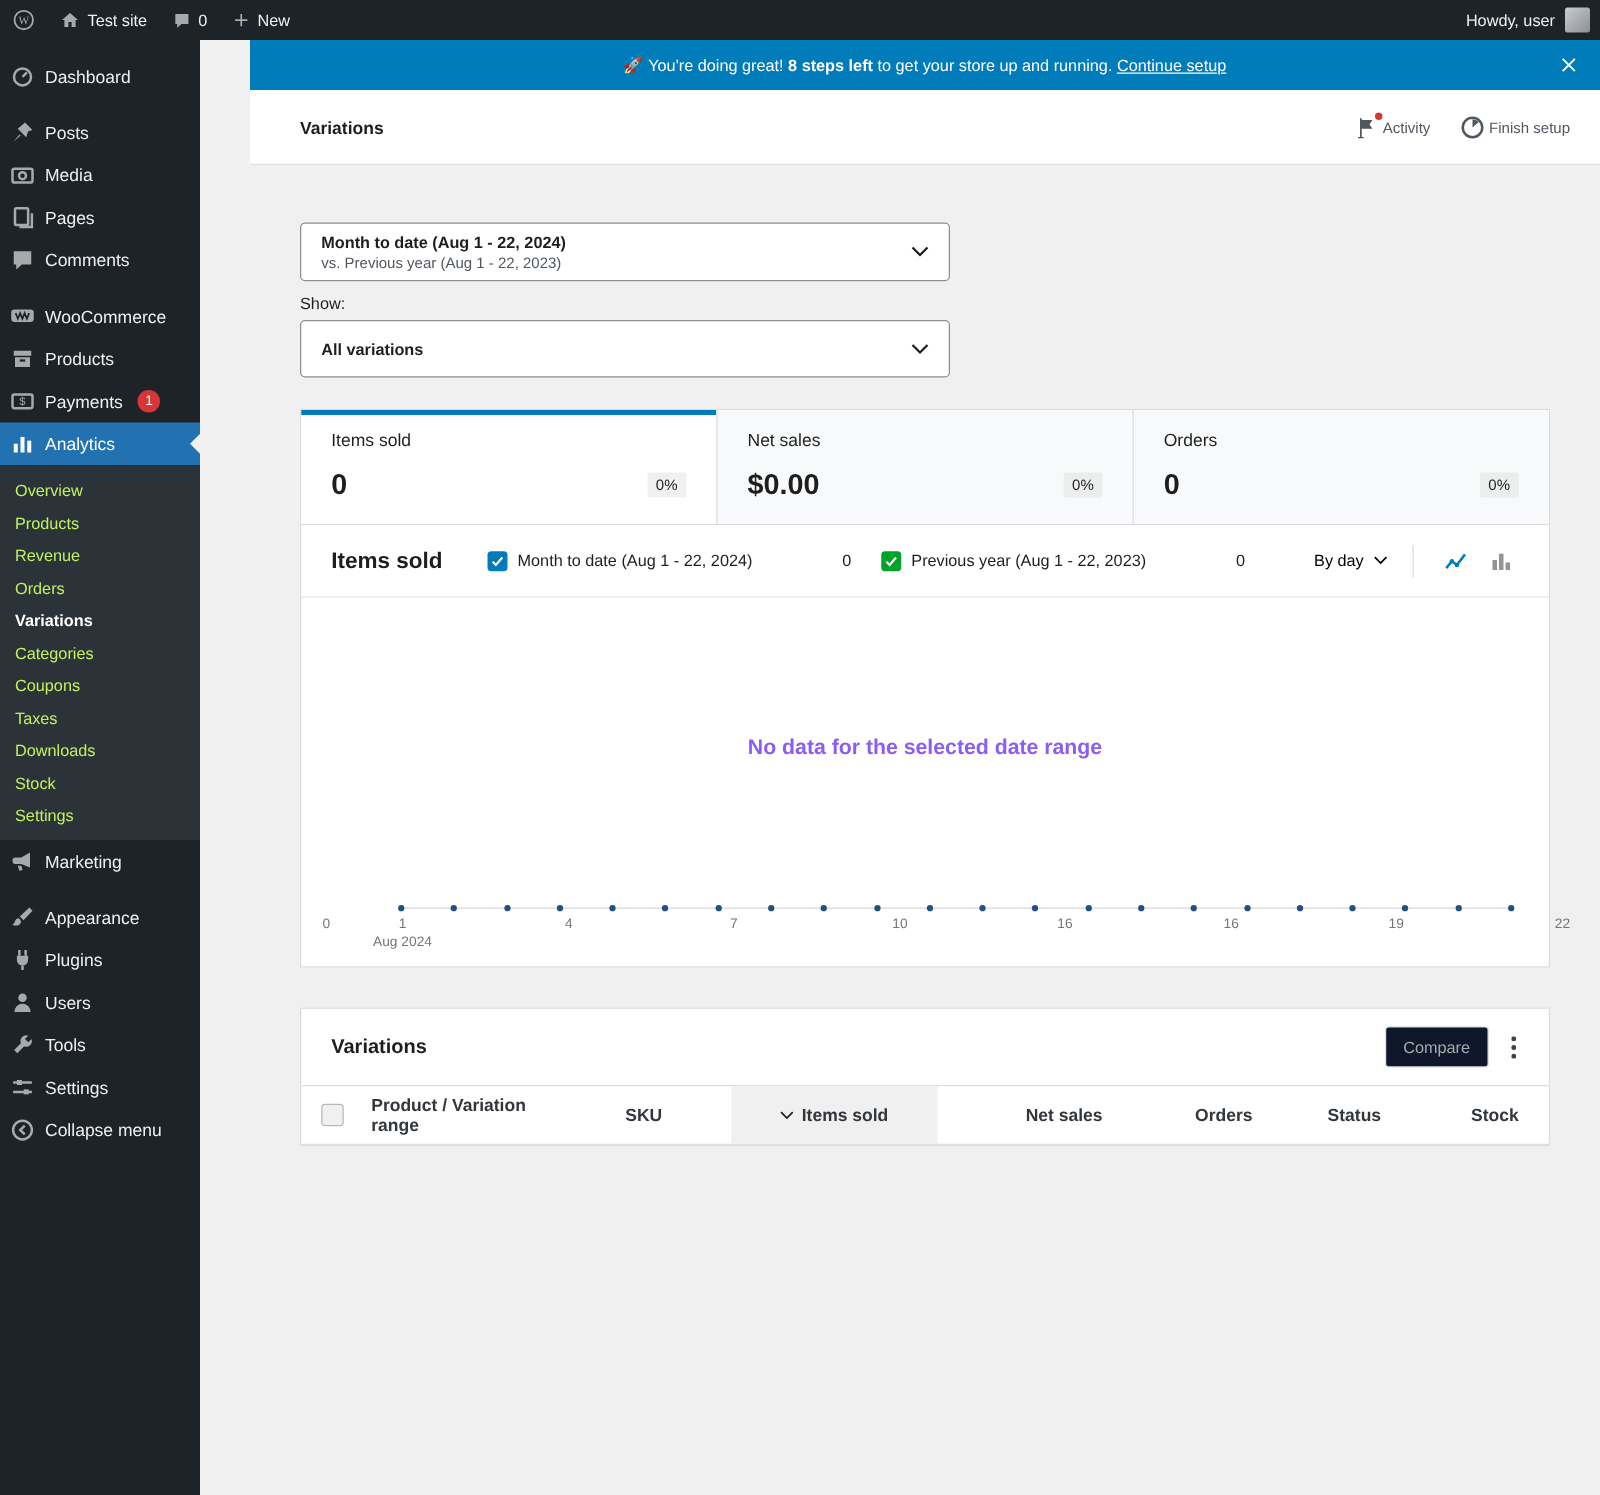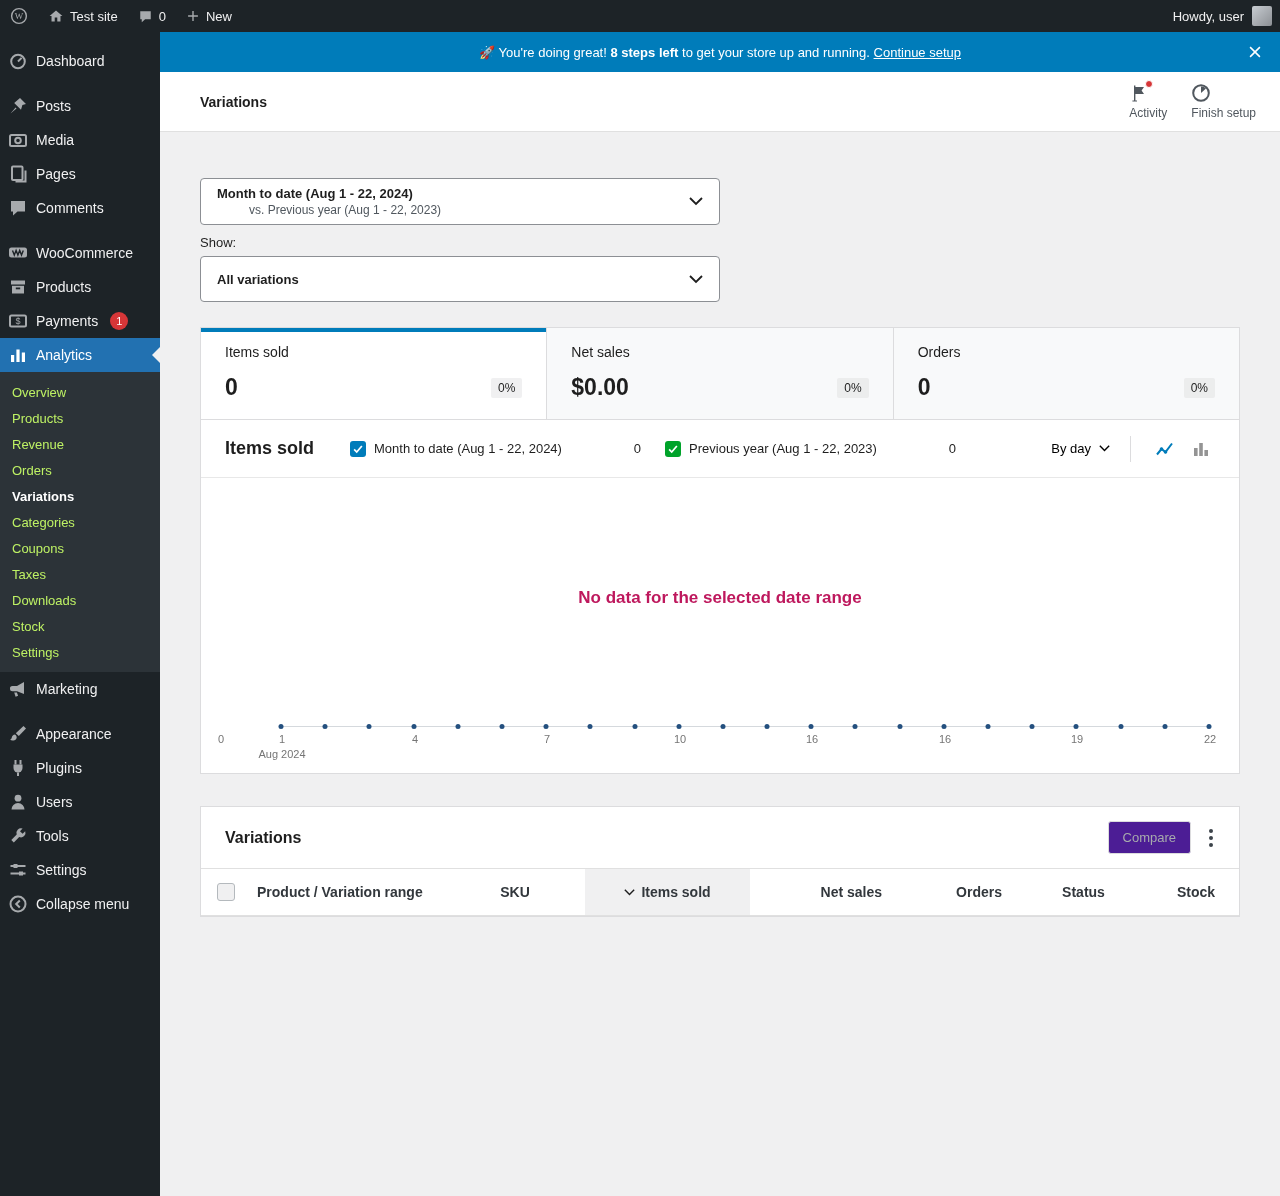--- a/index.html
+++ b/index.html
@@ -19,21 +19,21 @@
     height:32px; background:#1d2327; color:#c3c4c7;
     display:flex; align-items:center; font-size:13px;
   }
   .ab-item { display:flex; align-items:center; gap:6px; padding:0 10px; height:32px; color:#f0f0f1; cursor:pointer; }
   .ab-item .ico { color:#a7aaad; }
   .ab-spacer { flex:1; }
   .ab-right { display:flex; align-items:center; gap:8px; padding-right:8px; color:#f0f0f1; }
   .avatar { width:20px; height:20px; background:linear-gradient(135deg,#c8cdd2,#8c8f94); border-radius:2px; }
 
   
-  .app { display:flex; height:1164px; }
+  .app { display:flex; height:1164px;gap:40px; }
 
   
   .sidebar { width:160px; background:#1d2327; padding-top:12px; flex:none; }
   .menu-item {
     display:flex; align-items:center; gap:8px; padding:7px 8px;
     font-size:14px; color:#f0f0f1; cursor:pointer; position:relative;
   }
   .menu-item .sb-ico { color:#a7aaad; width:20px; height:20px; flex:none; }
   .menu-sep { height:11px; }
   .menu-item.active { background:#2271b1; color:#fff; }
@@ -67,37 +67,37 @@
     background:none; border:none; color:#fff; cursor:pointer; padding:4px;
   }
 
   .page-header {
     height:60px; background:#fff; border-bottom:1px solid #e0e0e0; flex:none;
     display:flex; align-items:center; padding:0 12px 0 40px;
   }
   .page-title { font-size:14px; font-weight:700; color:#1e1e1e; }
   .ph-spacer { flex:1; }
   .hdr-btn {
-    display:flex; flex-direction:column; align-items:flex-start; gap:3px;
+    display:flex; flex-direction:row; align-items:center; gap:3px;
     font-size:12px; color:#50575e; padding:6px 12px; background:none; border:none; cursor:pointer;
     font-family:inherit;
   }
   .hdr-ico { position:relative; color:#50575e; }
   .red-dot { position:absolute; top:-3px; right:-4px; width:8px; height:8px; border-radius:50%; background:#d63638; border:1px solid #fff; }
 
   
   .content { padding:46px 40px 0; flex:1; }
   .filter-label { font-size:13px; color:#1e1e1e; margin-bottom:6px; }
   .dd {
     width:520px; background:#fff; border:1px solid #8c8f94; border-radius:4px;
     display:flex; align-items:center; padding:7px 16px; cursor:pointer;
   }
   .dd-texts { flex:1; min-width:0; }
   .dd-value { font-size:13px; font-weight:700; color:#1e1e1e; }
-  .dd-sub { font-size:12px; color:#50575e; margin-top:2px;margin-left:32px; }
+  .dd-sub { font-size:12px; color:#50575e; margin-top:2px; }
   .dd .chev { color:#1e1e1e; }
   .dd.single { height:46px; }
   .mt8 { margin-top:8px; }
 
   
   .panel { background:#fff; border:1px solid #dcdcde; }
   .chart-panel { margin-top:25px; }
   .summary-tabs { display:flex; border-bottom:1px solid #dcdcde; }
   .summary-tab {
     flex:1; padding:16px 24px 18px; background:#f8f9fa; cursor:pointer;
@@ -130,36 +130,36 @@
     font-size:13px; color:#000000; background:none; border:none; cursor:pointer; font-family:inherit; padding:6px 8px;
   }
   .vdiv { width:1px; height:26px; background:#dcdcde; margin:0 12px; }
   .chart-type-btn { background:none; border:none; cursor:pointer; padding:4px; margin-left:8px; }
   .chart-type-btn.active { color:#007cba; }
   .chart-type-btn.inactive { color:#949494; }
 
   .chart-body { position:relative; height:295px; }
   .chart-empty {
     position:absolute; top:110px; left:0; right:0; text-align:center;
-    font-size:17px; font-weight:600; color:#be185d;
+    font-size:17px; font-weight:600; color:#8b5cf6;
   }
   .baseline { position:absolute; left:80px; right:30px; top:248px; border-top:1px solid #d5d9dd; }
   .dot {
     position:absolute; width:5px; height:5px; border-radius:50%;
     background:#24507f; top:-3px; transform:translateX(-50%);
   }
   .x-tick { position:absolute; top:255px; transform:translateX(-50%); font-size:11px; color:#757575; }
   .x-sub  { position:absolute; top:270px; transform:translateX(-50%); font-size:11px; color:#757575; }
 
   
   .table-panel { margin-top:32px; margin-bottom:40px; }
   .table-header { display:flex; align-items:center; padding:14px 16px 14px 24px; }
   .table-title { font-size:16px; font-weight:700; color:#1e1e1e; flex:1; }
   .compare-btn {
-    font-size:13px; color:#a7aaad; background:#4c1d95; border:1px solid #dcdcde;
+    font-size:13px; color:#a7aaad; background:#0f172a; border:1px solid #dcdcde;
     border-radius:3px; padding:8px 14px; cursor:pointer; font-family:inherit;
   }
   .kebab-btn { background:none; border:none; cursor:pointer; padding:6px 10px; margin-left:8px; color:#3c434a; }
 
   .thead { display:flex; align-items:stretch; border-top:1px solid #e0e0e0; border-bottom:1px solid #e0e0e0; height:48px; font-size:14px; font-weight:600; color:#32373c; }
   .th { display:flex; align-items:center; }
   .col-cb { width:50px; justify-content:center; }
   .col-title { flex:1; padding-left:6px; cursor:pointer; }
   .col-sku { width:140px; justify-content:center; cursor:pointer; }
   .col-items { width:165px; justify-content:center; gap:6px; background:#f0f0f1; cursor:pointer; }

